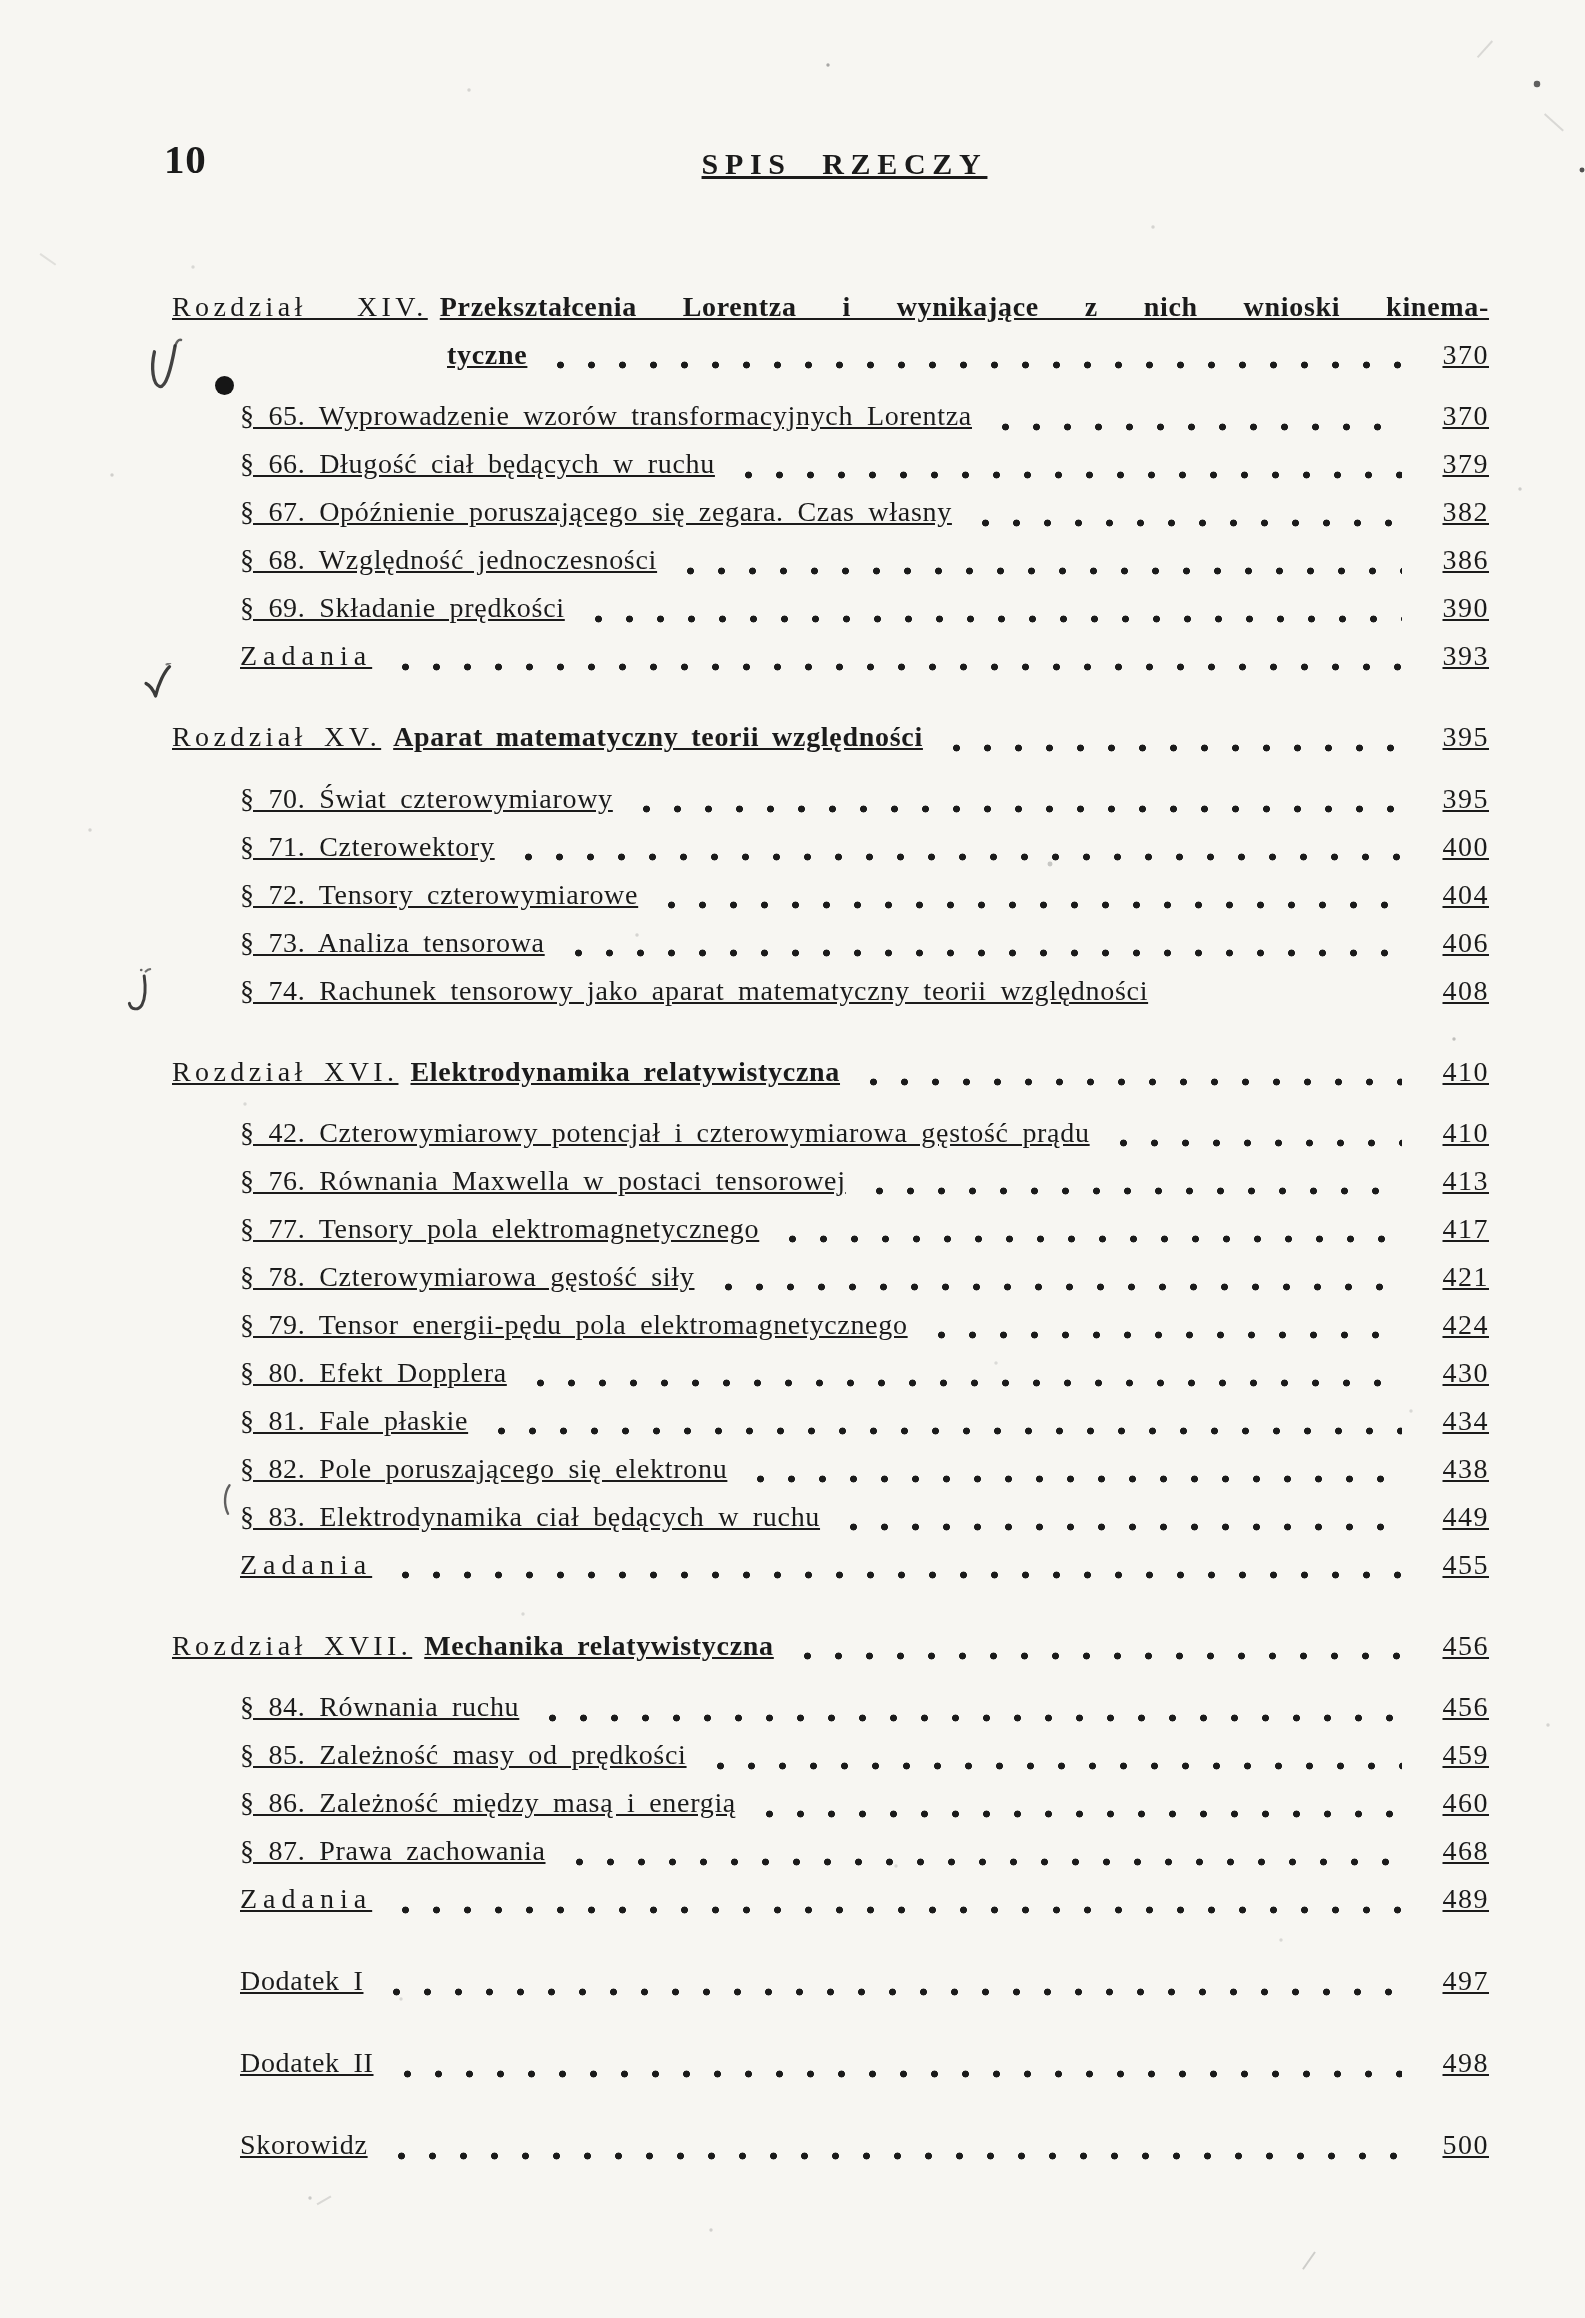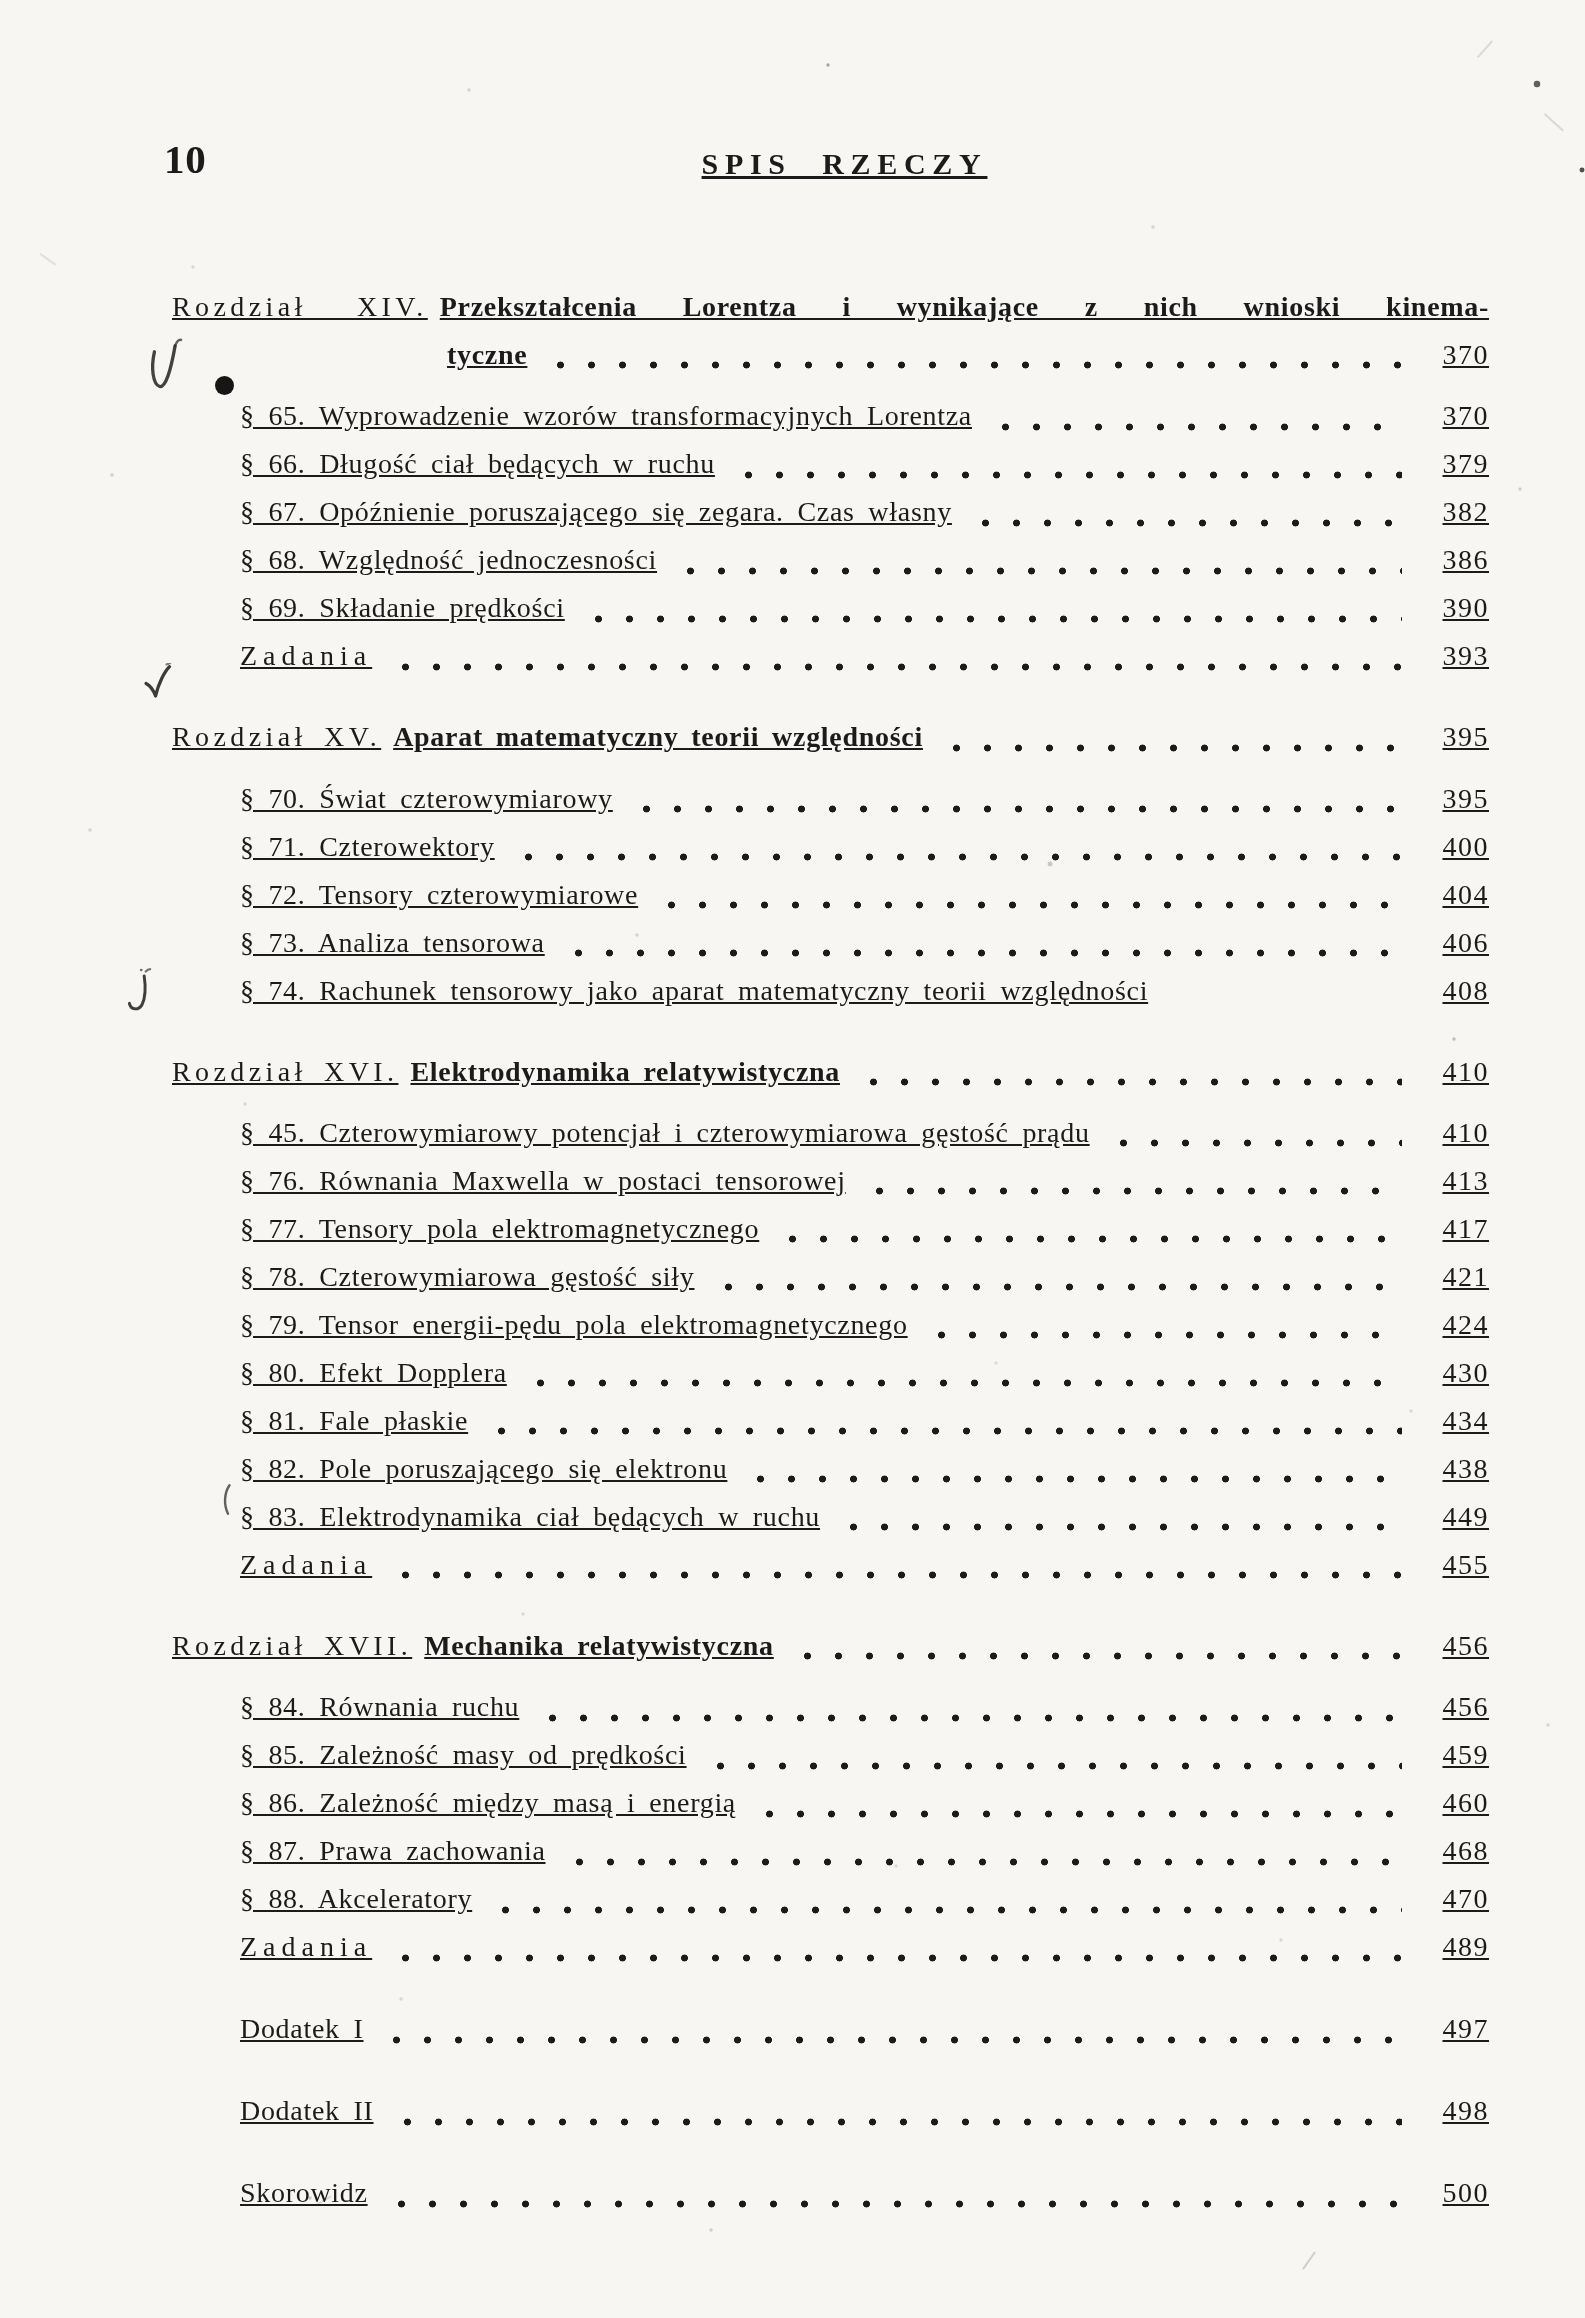--- a/index.html
+++ b/index.html
@@ -159,21 +159,21 @@
       <span class="leader"></span>
       <span class="pg">408</span>
     </div>
     <div class="row chapter">
       <span class="prefix">Rozdział XVI.</span>
       <span class="title">Elektrodynamika relatywistyczna</span>
       <span class="leader"></span>
       <span class="pg">410</span>
     </div>
     <div class="row entry after-chapter">
-      <span class="label">§ 45. Czterowymiarowy potencjał i czterowymiarowa gęstość prądu</span>
+      <span class="label">§ 42. Czterowymiarowy potencjał i czterowymiarowa gęstość prądu</span>
       <span class="leader"></span>
       <span class="pg">410</span>
     </div>
     <div class="row entry">
       <span class="label">§ 76. Równania Maxwella w postaci tensorowej</span>
       <span class="leader"></span>
       <span class="pg">413</span>
     </div>
     <div class="row entry">
       <span class="label">§ 77. Tensory pola elektromagnetycznego</span>
@@ -233,25 +233,20 @@
     </div>
     <div class="row entry">
       <span class="label">§ 86. Zależność między masą i energią</span>
       <span class="leader"></span>
       <span class="pg">460</span>
     </div>
     <div class="row entry">
       <span class="label">§ 87. Prawa zachowania</span>
       <span class="leader"></span>
       <span class="pg">468</span>
-    </div>
-    <div class="row entry">
-      <span class="label">§ 88. Akceleratory</span>
-      <span class="leader"></span>
-      <span class="pg">470</span>
     </div>
     <div class="row entry spread">
       <span class="label">Zadania</span>
       <span class="leader"></span>
       <span class="pg">489</span>
     </div>
     <div class="row entry back">
       <span class="label">Dodatek I</span>
       <span class="leader"></span>
       <span class="pg">497</span>

